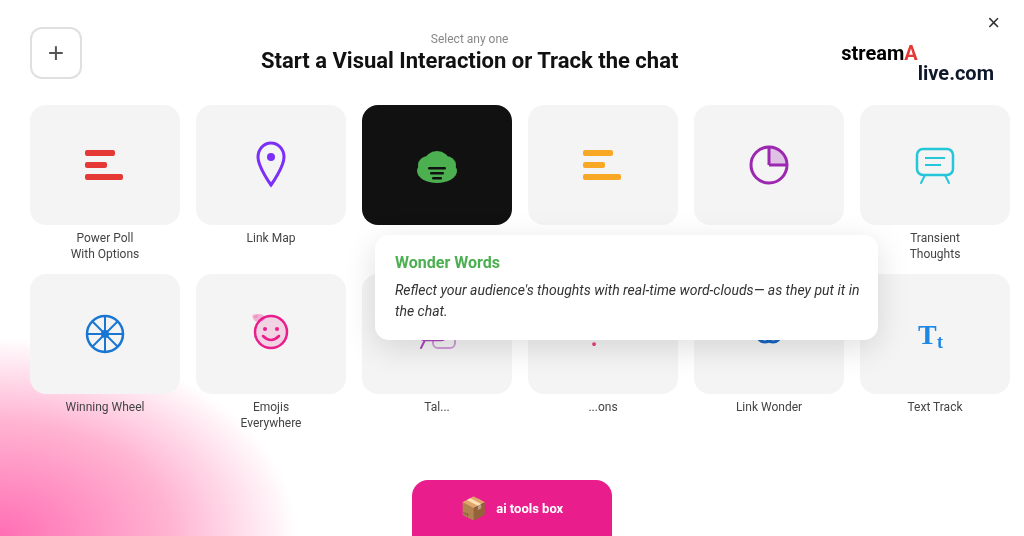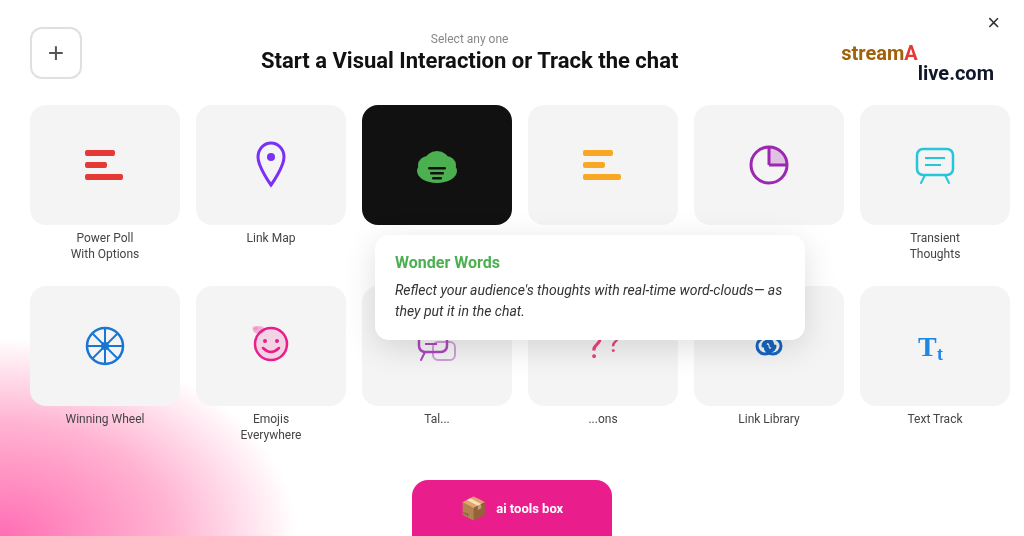--- a/index.html
+++ b/index.html
@@ -65,21 +65,21 @@
     }
 
     .brand {
       font-size: 20px;
       font-weight: 700;
       color: #111;
       display: flex;
       align-items: center;
     }
 
-    .brand-stream { color: #a16207; }
+    .brand-stream { color: #000000; }
     .brand-a { color: #e53935; }
     .brand-live { color: #0f172a; margin-top: 41px; }
 
     .close-btn {
       position: absolute;
       top: 10px;
       right: 24px;
       font-size: 22px;
       color: #333;
       cursor: pointer;
@@ -117,21 +117,21 @@
       display: flex;
       flex-direction: column;
       align-items: center;
     }
 
     
     .tooltip-popup {
       position: absolute;
       left: 375px;
       top: 140px;
-      width: 430px;
+      width: 503px;
       background: #fff;
       border-radius: 14px;
       padding: 18px 8px 18px 20px;
       box-shadow: 0 8px 32px rgba(0,0,0,0.13);
       z-index: 10;
     }
 
     .tooltip-title {
       font-size: 16px;
       font-weight: 700;
@@ -174,21 +174,21 @@
       font-weight: 700;
       color: #fff;
     }
 
     
     .main-content {
       position: relative;
       padding: 10px 30px;
       display: flex;
       flex-direction: column;
-      gap: 16px;
+      gap: 4px;
       justify-content: space-between;
     }
 
     .row {
       display: flex;
       gap: 16px;
       margin-bottom: 8px;
     }
   </style>
 </head>
@@ -366,21 +366,21 @@
     <div class="card-wrapper">
       <div class="card">
         <svg width="44" height="44" viewBox="0 0 44 44">
 
           <path d="M16 22 C16 16 24 16 24 22" fill="none" stroke="#1565c0" stroke-width="3" stroke-linecap="round"></path>
           <path d="M20 22 C20 28 28 28 28 22" fill="none" stroke="#1565c0" stroke-width="3" stroke-linecap="round"></path>
           <rect x="10" y="14" width="16" height="16" rx="8" fill="none" stroke="#1565c0" stroke-width="3"></rect>
           <rect x="18" y="14" width="16" height="16" rx="8" fill="none" stroke="#1565c0" stroke-width="3"></rect>
         </svg>
       </div>
-      <div class="card-label">Link Library</div>
+      <div class="card-label">Link Wonder</div>
     </div>
 
     <div class="card-wrapper">
       <div class="card">
         <svg width="44" height="44" viewBox="0 0 44 44">
 
           <text x="5" y="32" font-family="serif" font-size="28" font-weight="bold" fill="#1e88e5">T</text>
           <text x="24" y="36" font-family="serif" font-size="18" font-weight="bold" fill="#1e88e5">t</text>
         </svg>
       </div>

